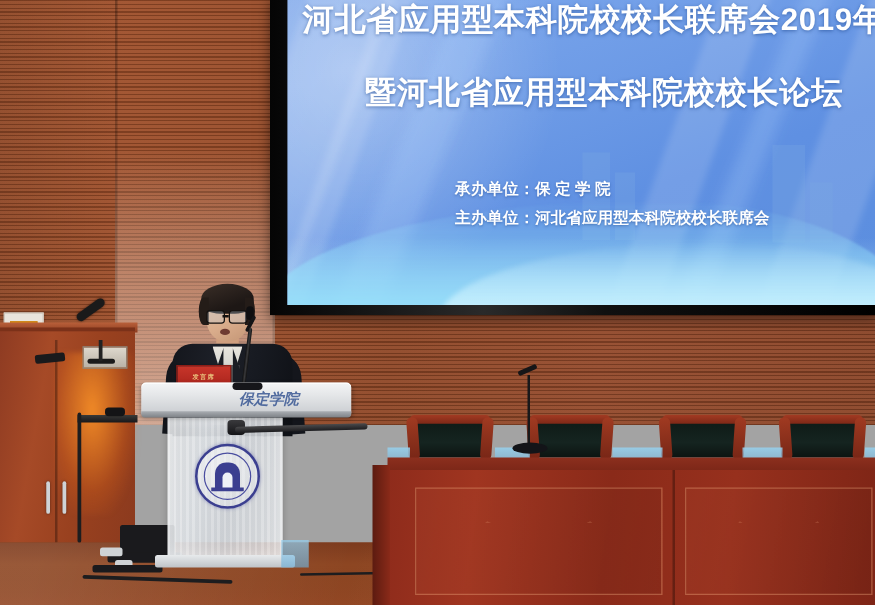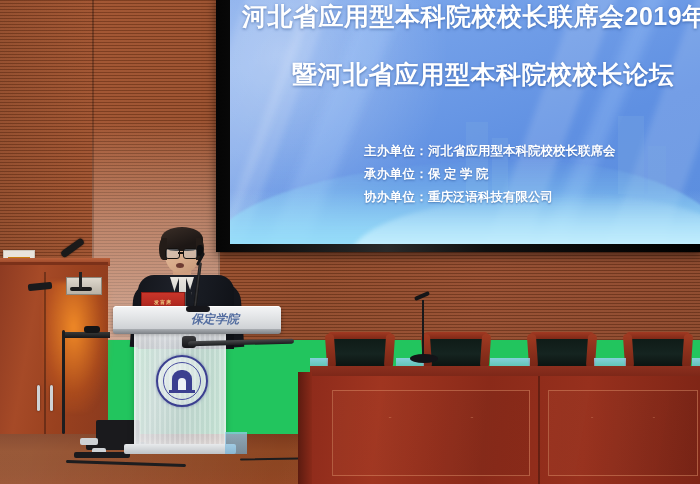--- a/index.html
+++ b/index.html
@@ -1,20 +1,20 @@
 <!DOCTYPE html>
 <html><head>
 <meta charset="utf-8">
 <style>
   html,body{margin:0;padding:0;background:#000;}
   body{font-family:"Liberation Sans","DejaVu Sans",sans-serif;}
 
   #scene{
     position:relative;width:700px;height:484px;overflow:hidden;
-    background:#22c55e;
+    background:#a3a3a3;
   }
 
   
   .wall{
     position:absolute;left:0;top:0;width:700px;height:340px;
     background:
       repeating-linear-gradient(to bottom,
         rgba(0,0,0,.20) 0px, rgba(0,0,0,.20) 1px,
         rgba(255,255,255,.05) 1px, rgba(255,255,255,.05) 3px),
       linear-gradient(100deg,#a2512b 0%,#9a4c28 25%,#8f4726 48%,#93492a 70%,#8a4426 100%);
@@ -410,27 +410,24 @@
 
     <div class="screen-bottom-fade"></div>
     <div class="swoosh"></div>
     <div class="swoosh2"></div>
 
     <div class="slide-title">河北省应用型本科院校校长联席会2019年</div>
     <div class="slide-title2">暨河北省应用型本科院校校长论坛</div>
 
     <div class="org-block">
       <div>
-        <span class="lbl">主办单位：</span><span>河北省应用型本科院校校长联席会</span>
-      </div>
-      <div>
         <span class="lbl">承办单位：</span><span>保 定 学 院</span>
       </div>
       <div>
-        <span class="lbl">协办单位：</span><span>重庆泛语科技有限公司</span>
+        <span class="lbl">主办单位：</span><span>河北省应用型本科院校校长联席会</span>
       </div>
     </div>
   </div>
 
   <div class="cabinet-top"></div>
   <div class="cabinet"></div>
   <div class="cab-light"></div>
   <div class="cab-doorline" style="left:44px"></div>
   <div class="cab-handle" style="left:37px;top:385px"></div>
   <div class="cab-handle" style="left:50px;top:385px"></div>

